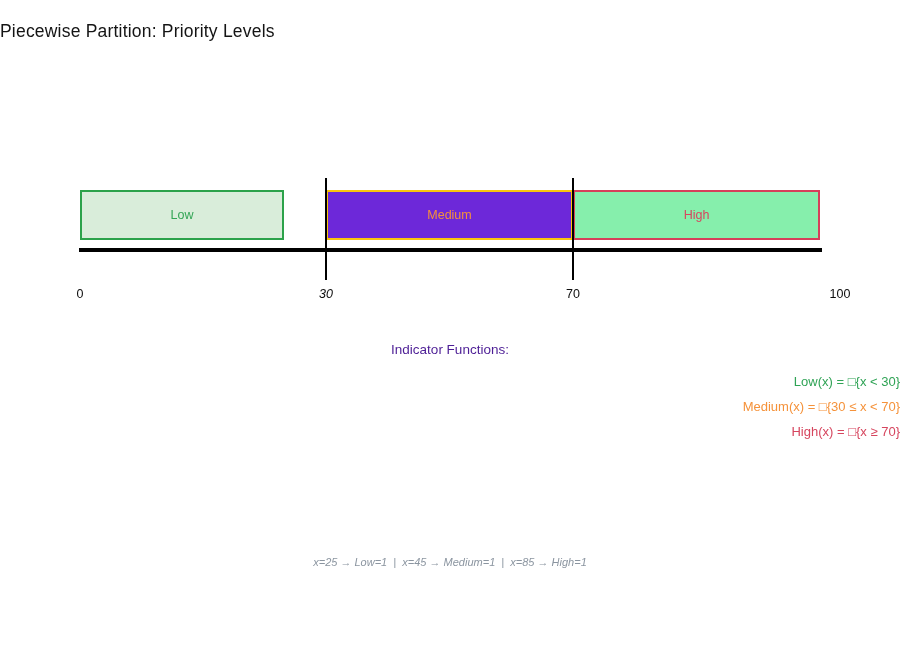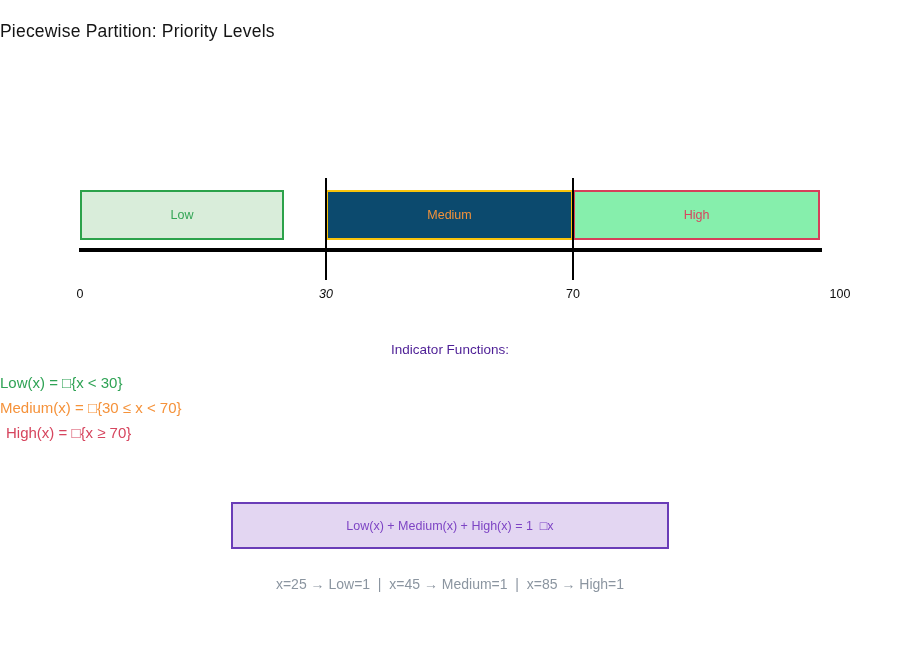--- a/index.html
+++ b/index.html
@@ -27,21 +27,21 @@
     height: 50px;
     box-sizing: border-box;
     border-width: 2px;
     border-style: solid;
     display: flex;
     align-items: center;
     justify-content: center;
     font-size: 12.5px;
   }
   .region-low    { left: 80px;  width: 204px; background:#d9edda; border-color:#2ca24a; color:#33a555; }
-  .region-medium { left: 326px; width: 247px; background:#0c4a6e; border-color:#fac40c; color:#f5923a; }
+  .region-medium { left: 326px; width: 247px; background:#6d28d9; border-color:#fac40c; color:#f5923a; }
   .region-high   { left: 573px; width: 247px; background:#86efac; border-color:#d6405a; color:#d6455e; }
 
   .axis {
     position: absolute;
     left: 79px;
     top: 248px;
     width: 743px;
     height: 4px;
     background: #000000;
   }
@@ -72,22 +72,22 @@
     position: absolute;
     left: 0; right: 0;
     top: 342px;
     text-align: center;
     font-size: 13.5px;
     color: #4c1d95;
   }
   .indicator-line {
     position: absolute;
     left: 0; right: 0;
-    text-align: left;
-    font-size: 15px;
+    text-align: right;
+    font-size: 13px;
     white-space: pre;
   }
   .ind-low    { top: 374px; color:#2fa355; }
   .ind-medium { top: 399px; color:#f5923a; }
   .ind-high   { top: 424px; color:#d6455e;padding-left:6px; }
 
   .sum-box {
     position: absolute;
     left: 231px;
     top: 502px;
@@ -101,25 +101,26 @@
     justify-content: center;
   }
   .sum-text {
     font-size: 12.5px;
     color: #7d44c4;
     white-space: pre;
   }
   .examples {
     position: absolute;
     left: 0; right: 0;
-    top: 576px;
+    top: 556px;
     text-align: center;
-    font-size: 14px;
+    font-size: 11px;
     color: #8b95a0;
     white-space: pre;
+    font-style: italic;
   }
 </style>
 </head>
 <body>
 
 <div class="canvas">
 
   <div class="title">Piecewise Partition: Priority Levels</div>
 
   <div class="region region-low">
@@ -139,19 +140,16 @@
   <div class="tick-label tl-0">0</div>
   <div class="tick-label tl-30">30</div>
   <div class="tick-label tl-70">70</div>
   <div class="tick-label tl-100">100</div>
 
   <div class="indicator-heading">Indicator Functions:</div>
   <div class="indicator-line ind-low">Low(x) = □{x &lt; 30}</div>
   <div class="indicator-line ind-medium">Medium(x) = □{30 ≤ x &lt; 70}</div>
   <div class="indicator-line ind-high">High(x) = □{x ≥ 70}</div>
 
-  <div class="sum-box">
-    <span class="sum-text">Low(x) + Medium(x) + High(x) = 1  □x</span>
-  </div>
 
   <div class="examples">x=25 → Low=1  |  x=45 → Medium=1  |  x=85 → High=1</div>
 
 </div>
 
 </body></html>

